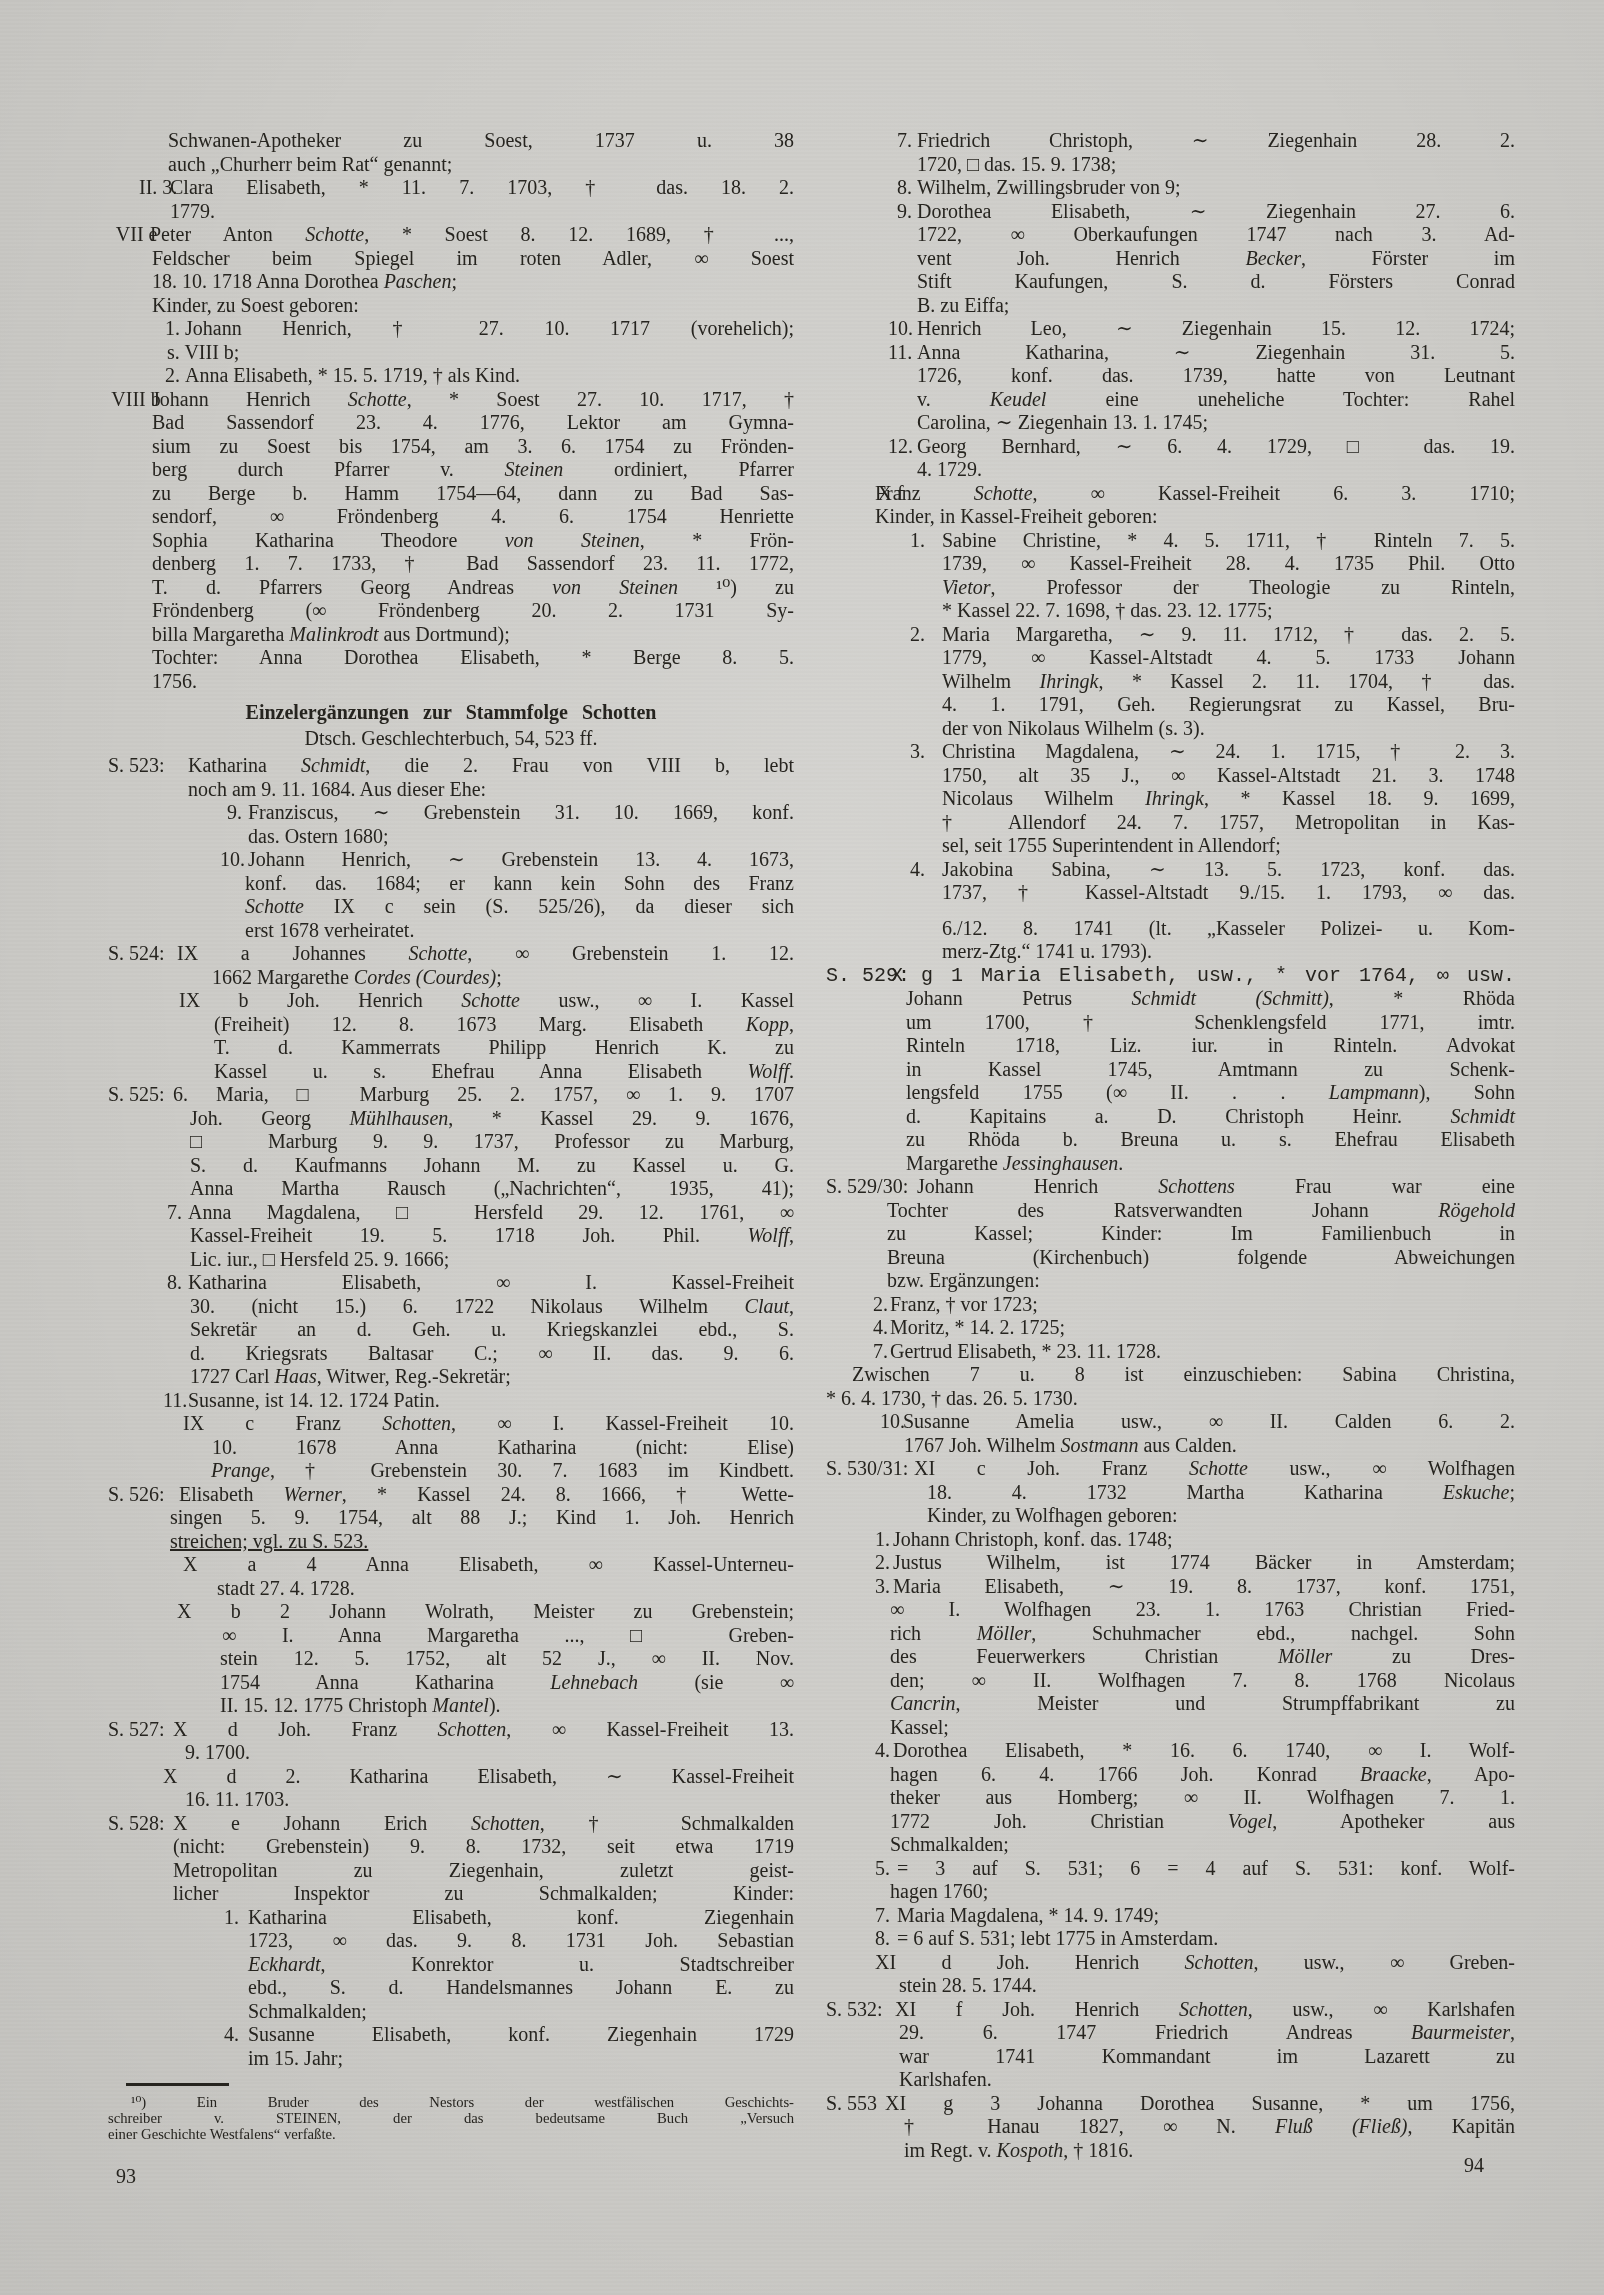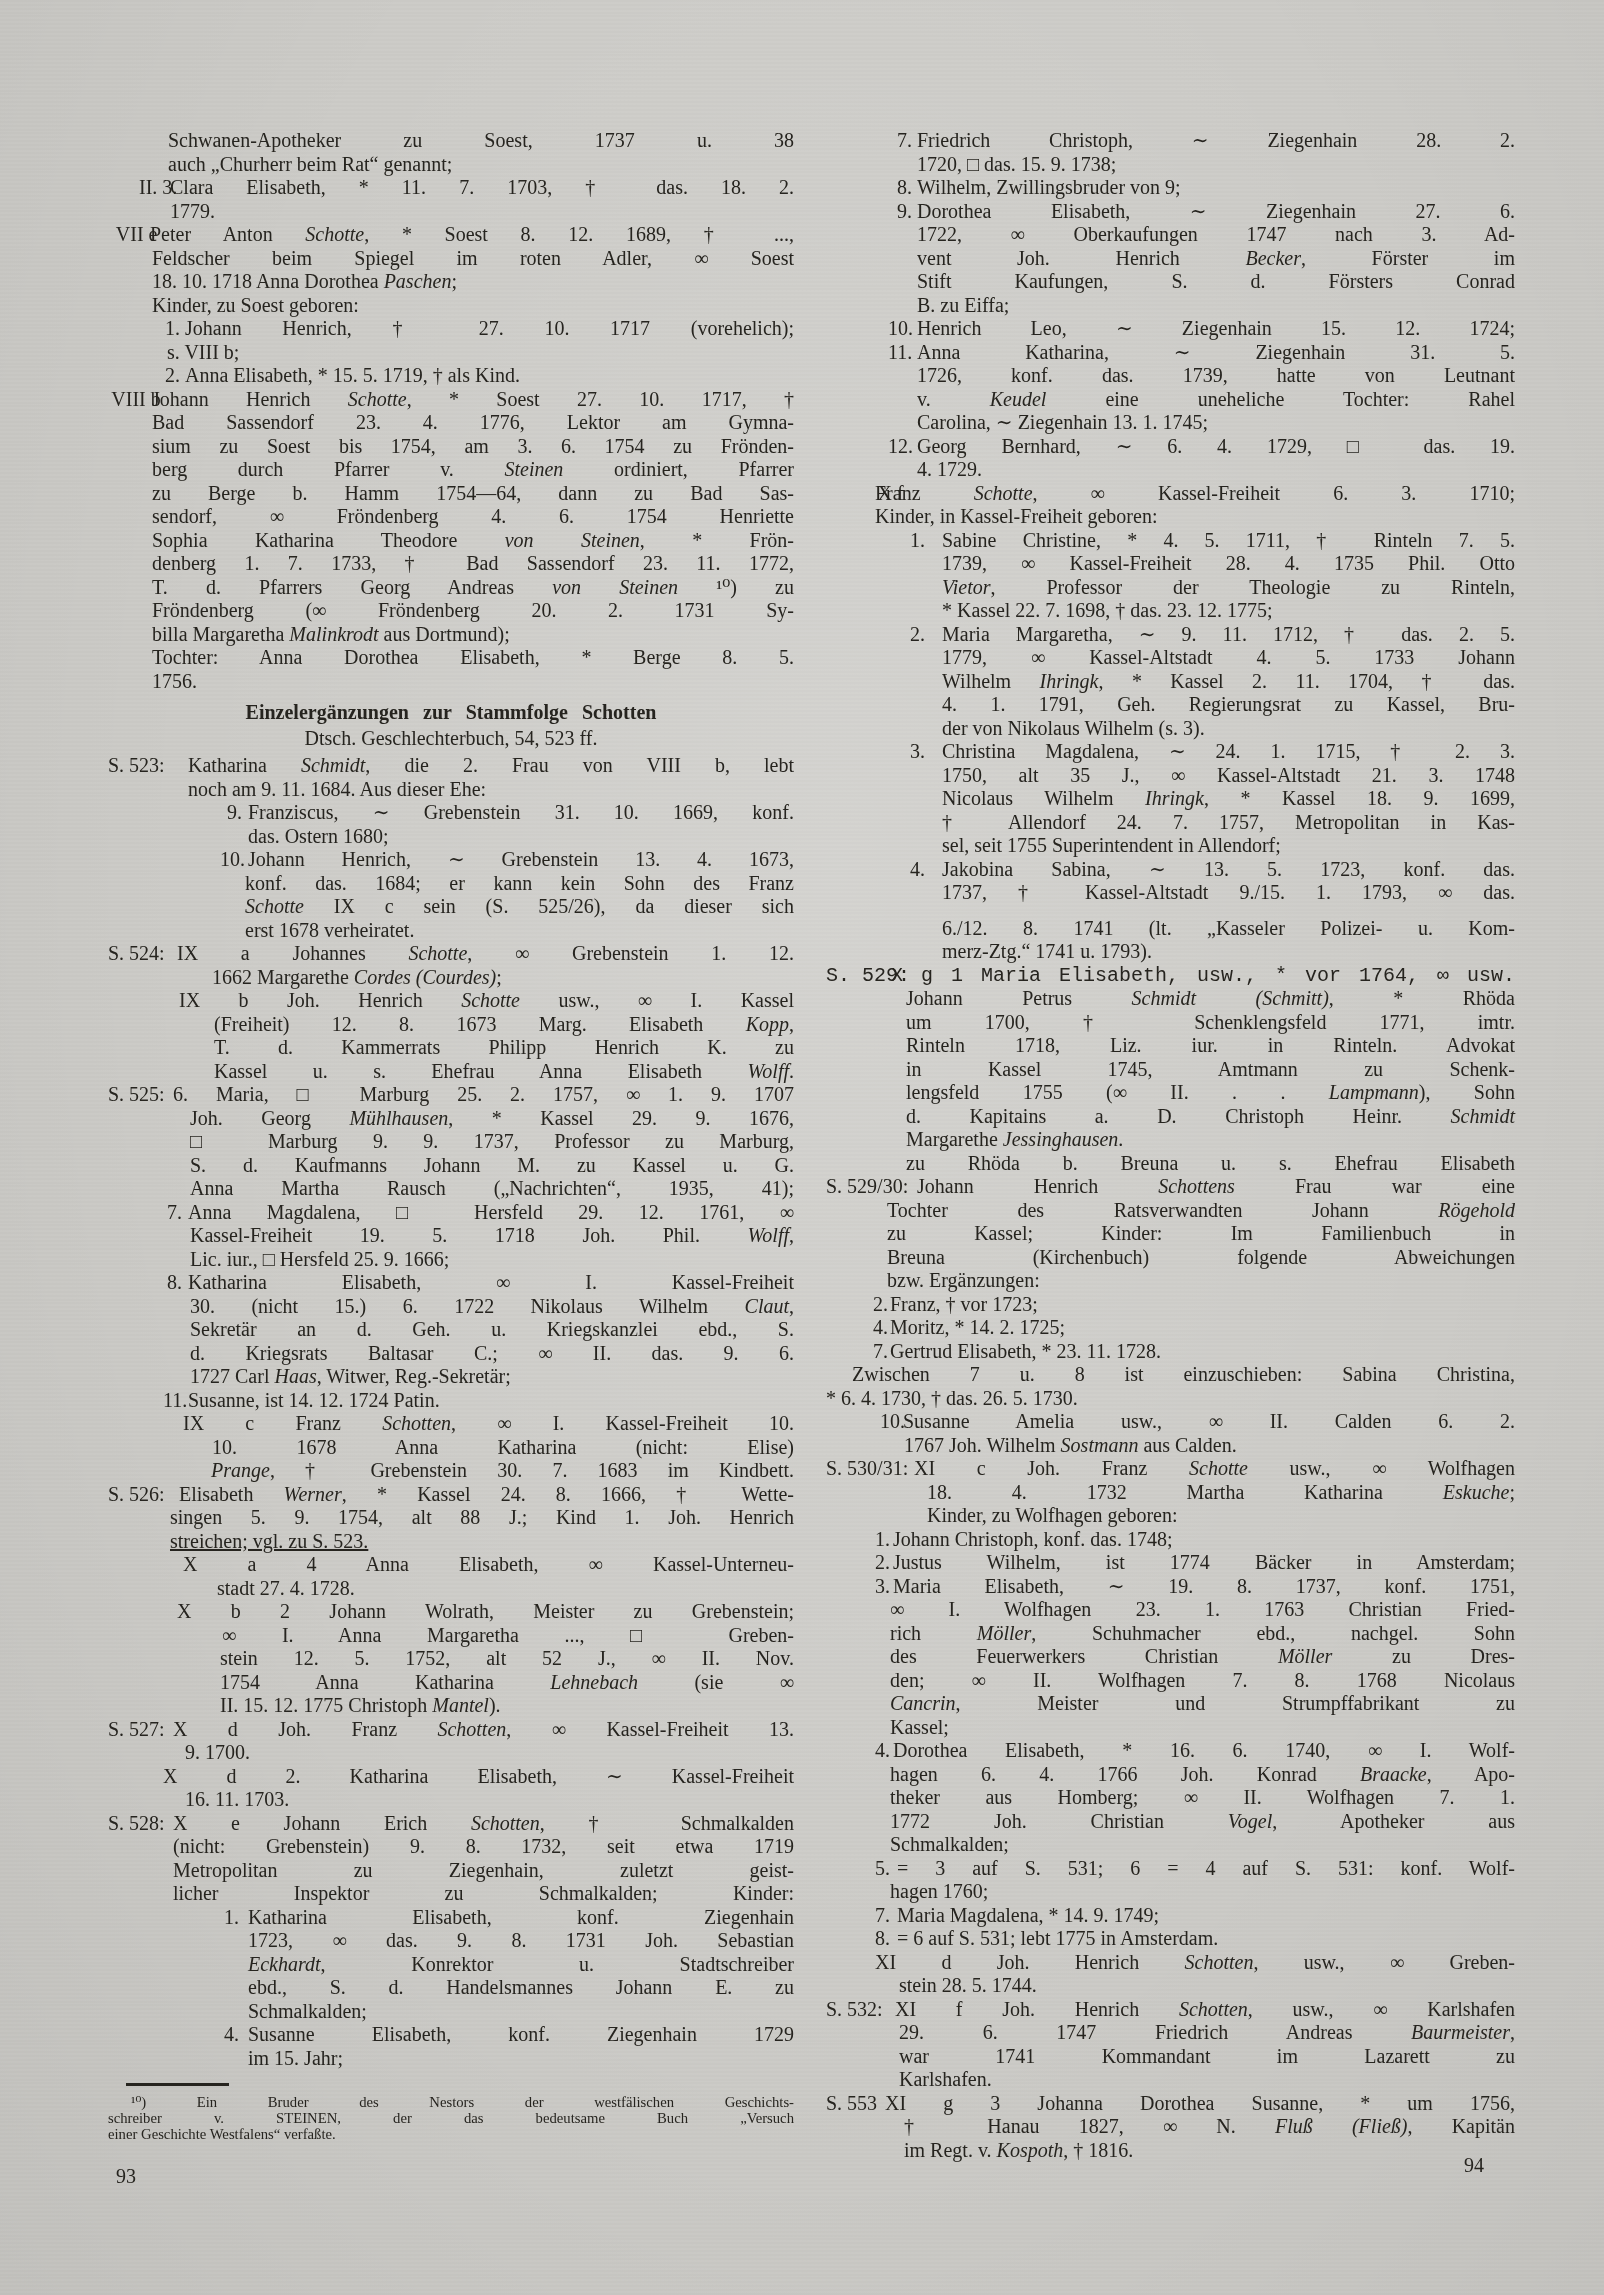--- a/index.html
+++ b/index.html
@@ -172,22 +172,22 @@
         <div class="ln j" style="padding-left: 116px;"><span>1737, † Kassel-Altstadt 9./15. 1. 1793, ∞ das.</span></div>
         <div class="ln j" style="padding-left: 116px; margin-top: 12px;"><span>6./12. 8. 1741 (lt. „Kasseler Polizei- u. Kom-</span></div>
         <div class="ln" style="padding-left: 116px;"><span>merz-Ztg.“ 1741 u. 1793).</span></div>
         <div class="ln j" style="padding-left: 65px; font-family: Liberation Mono, monospace;"><span class="lbl" style="left: 0px;">S. 529:</span><span>X g 1 Maria Elisabeth, usw., * vor 1764, ∞ usw.</span></div>
         <div class="ln j" style="padding-left: 80px;"><span>Johann Petrus <i>Schmidt (Schmitt)</i>, * Rhöda</span></div>
         <div class="ln j" style="padding-left: 80px;"><span>um 1700, † Schenklengsfeld 1771, imtr.</span></div>
         <div class="ln j" style="padding-left: 80px;"><span>Rinteln 1718, Liz. iur. in Rinteln. Advokat</span></div>
         <div class="ln j" style="padding-left: 80px;"><span>in Kassel 1745, Amtmann zu Schenk-</span></div>
         <div class="ln j" style="padding-left: 80px;"><span>lengsfeld 1755 (∞ II. . . <i>Lampmann</i>), Sohn</span></div>
         <div class="ln j" style="padding-left: 80px;"><span>d. Kapitains a. D. Christoph Heinr. <i>Schmidt</i></span></div>
+        <div class="ln j" style="padding-left: 80px;"><span>zu Rhöda b. Breuna u. s. Ehefrau Elisabeth</span></div>
         <div class="ln" style="padding-left: 80px;"><span>Margarethe <i>Jessinghausen</i>.</span></div>
-        <div class="ln j" style="padding-left: 80px;"><span>zu Rhöda b. Breuna u. s. Ehefrau Elisabeth</span></div>
         <div class="ln j" style="padding-left: 91px;"><span class="lbl" style="left: 0px;">S. 529/30:</span><span>Johann Henrich <i>Schottens</i> Frau war eine</span></div>
         <div class="ln j" style="padding-left: 61px;"><span>Tochter des Ratsverwandten Johann <i>Rögehold</i></span></div>
         <div class="ln j" style="padding-left: 61px;"><span>zu Kassel; Kinder: Im Familienbuch in</span></div>
         <div class="ln j" style="padding-left: 61px;"><span>Breuna (Kirchenbuch) folgende Abweichungen</span></div>
         <div class="ln" style="padding-left: 61px;"><span>bzw. Ergänzungen:</span></div>
         <div class="ln" style="padding-left: 64px;"><span class="lbl" style="left: 47px;">2.</span><span>Franz, † vor 1723;</span></div>
         <div class="ln" style="padding-left: 64px;"><span class="lbl" style="left: 47px;">4.</span><span>Moritz, * 14. 2. 1725;</span></div>
         <div class="ln" style="padding-left: 64px;"><span class="lbl" style="left: 47px;">7.</span><span>Gertrud Elisabeth, * 23. 11. 1728.</span></div>
         <div class="ln j" style="padding-left: 26px;"><span>Zwischen 7 u. 8 ist einzuschieben: Sabina Christina,</span></div>
         <div class="ln" style="padding-left: 0px;"><span>* 6. 4. 1730, † das. 26. 5. 1730.</span></div>

